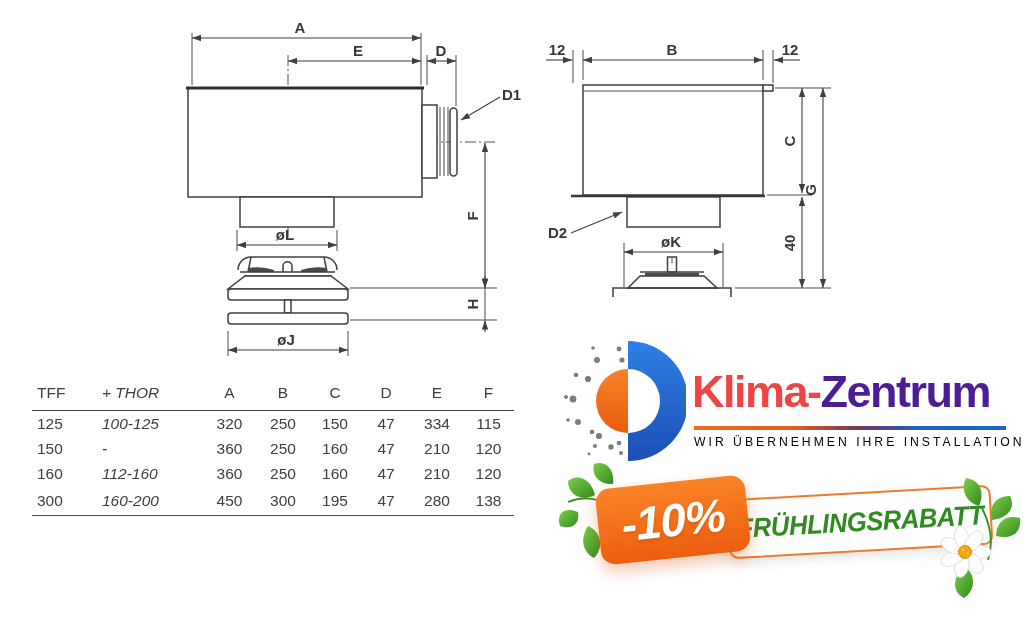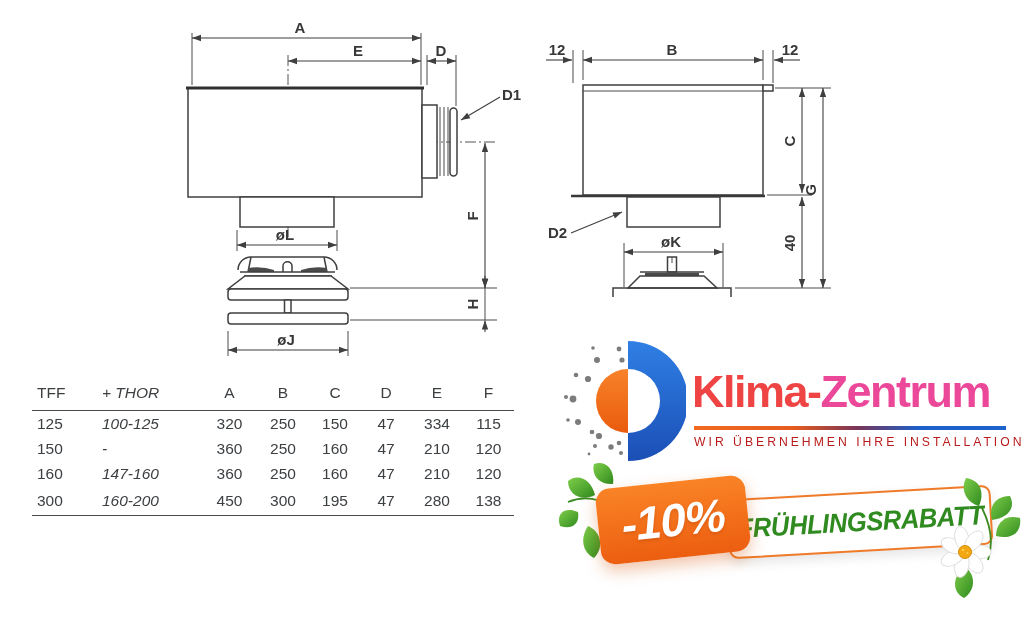--- a/index.html
+++ b/index.html
@@ -25,25 +25,25 @@
         border-bottom:1.6px solid#4a4a4a;}
   .dim-table td{text-align:center;padding:0;height:25px;}
   .dim-table .l{text-align:left;}
   .dim-table th:first-child,.dim-table td:first-child{padding-left:5px;}
   .dim-table th:nth-child(2),.dim-table td:nth-child(2){padding-left:10px;font-style:italic;}
   .dim-table tbody tr:last-child td{border-bottom:1.6px solid #4a4a4a;height:29px;}
   
   .wordmark{position:absolute;left:692px;top:369px;width:320px;white-space:nowrap;
         font-size:45px;font-weight:700;letter-spacing:-1.5px;line-height:46px;}
   .wm-dark{color:#ef4444;}
-  .wm-orange{color:#ec4899;}
+  .wm-orange{color:#4c1d95;}
   .brand-divider{position:absolute;left:694px;top:426px;width:312px;height:3.5px;
         background:linear-gradient(90deg,#f26a1f 0%,#e65c1e 32%,#7a3557 52%,#1d5fc8 72%,#1c63cc 100%);}
   .tagline{position:absolute;left:694px;top:435px;width:325px;font-size:12.2px;
-        font-weight:500;letter-spacing:3px;color:#b91c1c;white-space:nowrap;}
+        font-weight:500;letter-spacing:3px;color:#000000;white-space:nowrap;}
   
   .badge{position:absolute;left:558px;top:462px;width:465px;height:140px;}
   .badge svg{pointer-events:none;}
   .badge-back{z-index:0;}
   .promo-panel{position:absolute;left:170px;top:30px;width:260px;height:56px;z-index:1;
         background:#fff;border:2px solid #ef7a28;border-radius:9px;
         transform:rotate(-3.2deg);box-shadow:0 5px 12px rgba(0,0,0,.10);
         display:flex;align-items:center;justify-content:center;}
   .promo-panel span{font-style:italic;font-weight:900;font-size:27px;color:#2f8a1f;
         letter-spacing:-.5px;transform:scaleX(.95);white-space:nowrap;}
@@ -223,21 +223,21 @@
             <td class="l">-</td>
             <td>360</td>
             <td>250</td>
             <td>160</td>
             <td>47</td>
             <td>210</td>
             <td>120</td>
           </tr>
           <tr>
             <td class="l">160</td>
-            <td class="l">147-160</td>
+            <td class="l">112-160</td>
             <td>360</td>
             <td>250</td>
             <td>160</td>
             <td>47</td>
             <td>210</td>
             <td>120</td>
           </tr>
           <tr>
             <td class="l">300</td>
             <td class="l">160-200</td>

